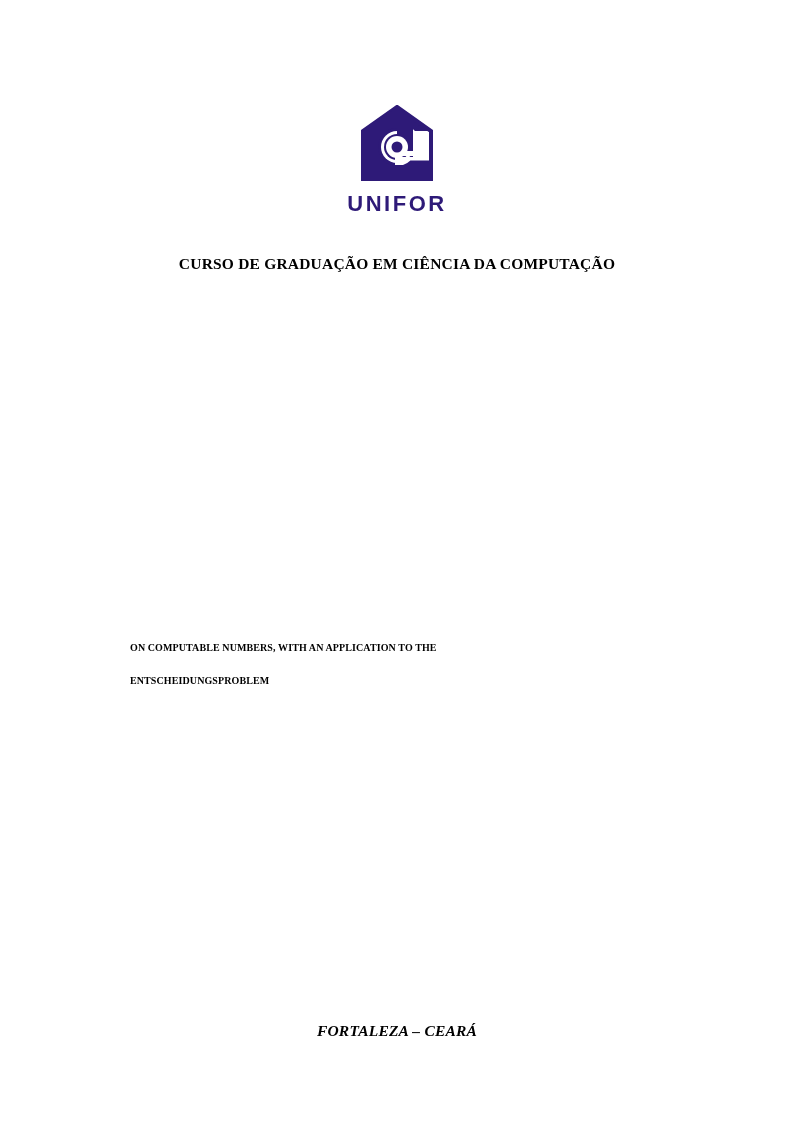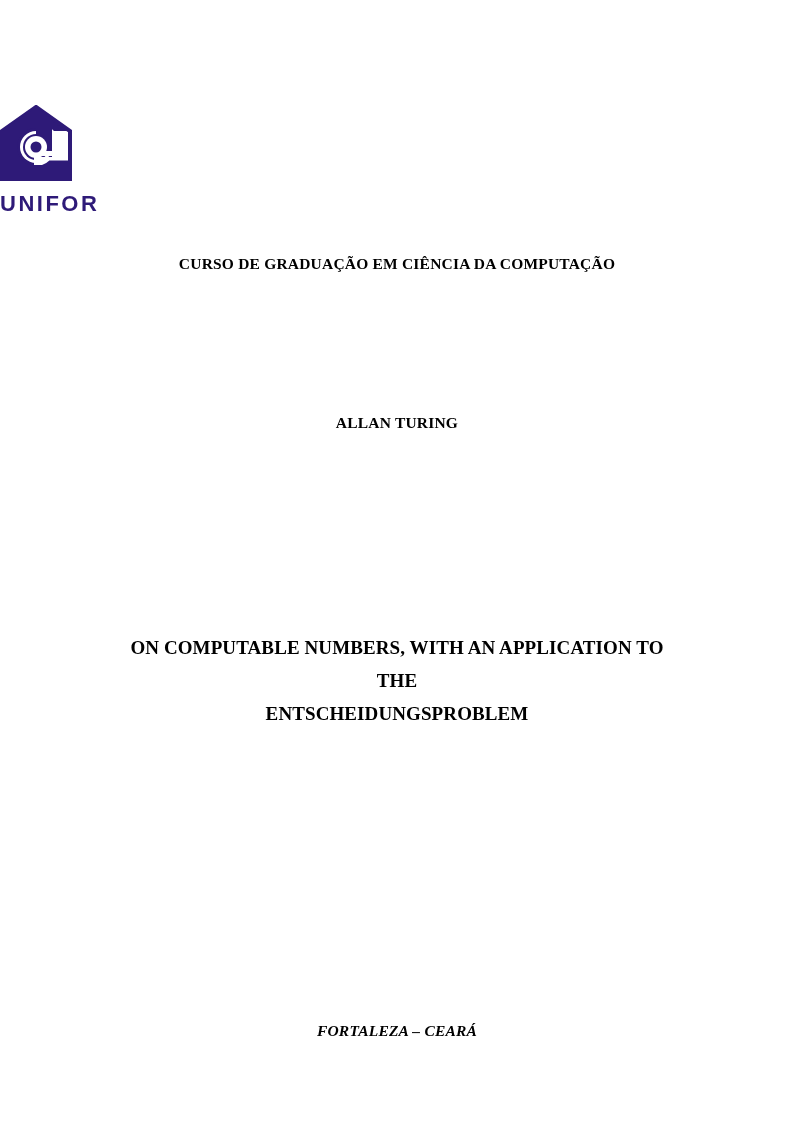--- a/index.html
+++ b/index.html
@@ -22,20 +22,21 @@
   }
 
   
   .logo-block {
     position: absolute;
     top: 105px;
     left: 0;
     right: 0;
     display: flex;
     flex-direction: column;
+    align-items: center;
   }
   .logo-mark {
     width: 72px;
     height: 80px;
     display: block;
   }
   .logo-wordmark {
     margin-top: 6px;
     font-family: "Liberation Sans", sans-serif;
     font-weight: bold;
@@ -70,23 +71,22 @@
     font-size: 15.5px;
     letter-spacing: 0.2px;
   }
 
   
   .title {
     position: absolute;
     top: 631px;
     left: 130px;
     right: 130px;
-    text-align: center;
     font-weight: bold;
-    font-size: 19px;
+    font-size: 10px;
     line-height: 33px;
     letter-spacing: 0.1px;
   }
 
   
   .footer {
     position: absolute;
     top: 1016px;
     left: 90px;
     right: 90px;
@@ -123,21 +123,20 @@
       <circle cx="36" cy="42" r="11" fill="#ffffff"></circle>
       <circle cx="36" cy="42" r="5.5" fill="#2e1a78"></circle>
     </svg>
     <div class="logo-wordmark">UNIFOR</div>
   </div>
 
   <div class="institution">
     <div>CURSO DE GRADUAÇÃO EM CIÊNCIA DA COMPUTAÇÃO</div>
   </div>
 
-  <div class="author">ALLAN TURING</div>
 
   <div class="title">
     <div>ON COMPUTABLE NUMBERS, WITH AN APPLICATION TO THE</div>
     <div>ENTSCHEIDUNGSPROBLEM</div>
   </div>
 
   <div class="footer">
     <div>FORTALEZA – CEARÁ</div>
   </div>
 

